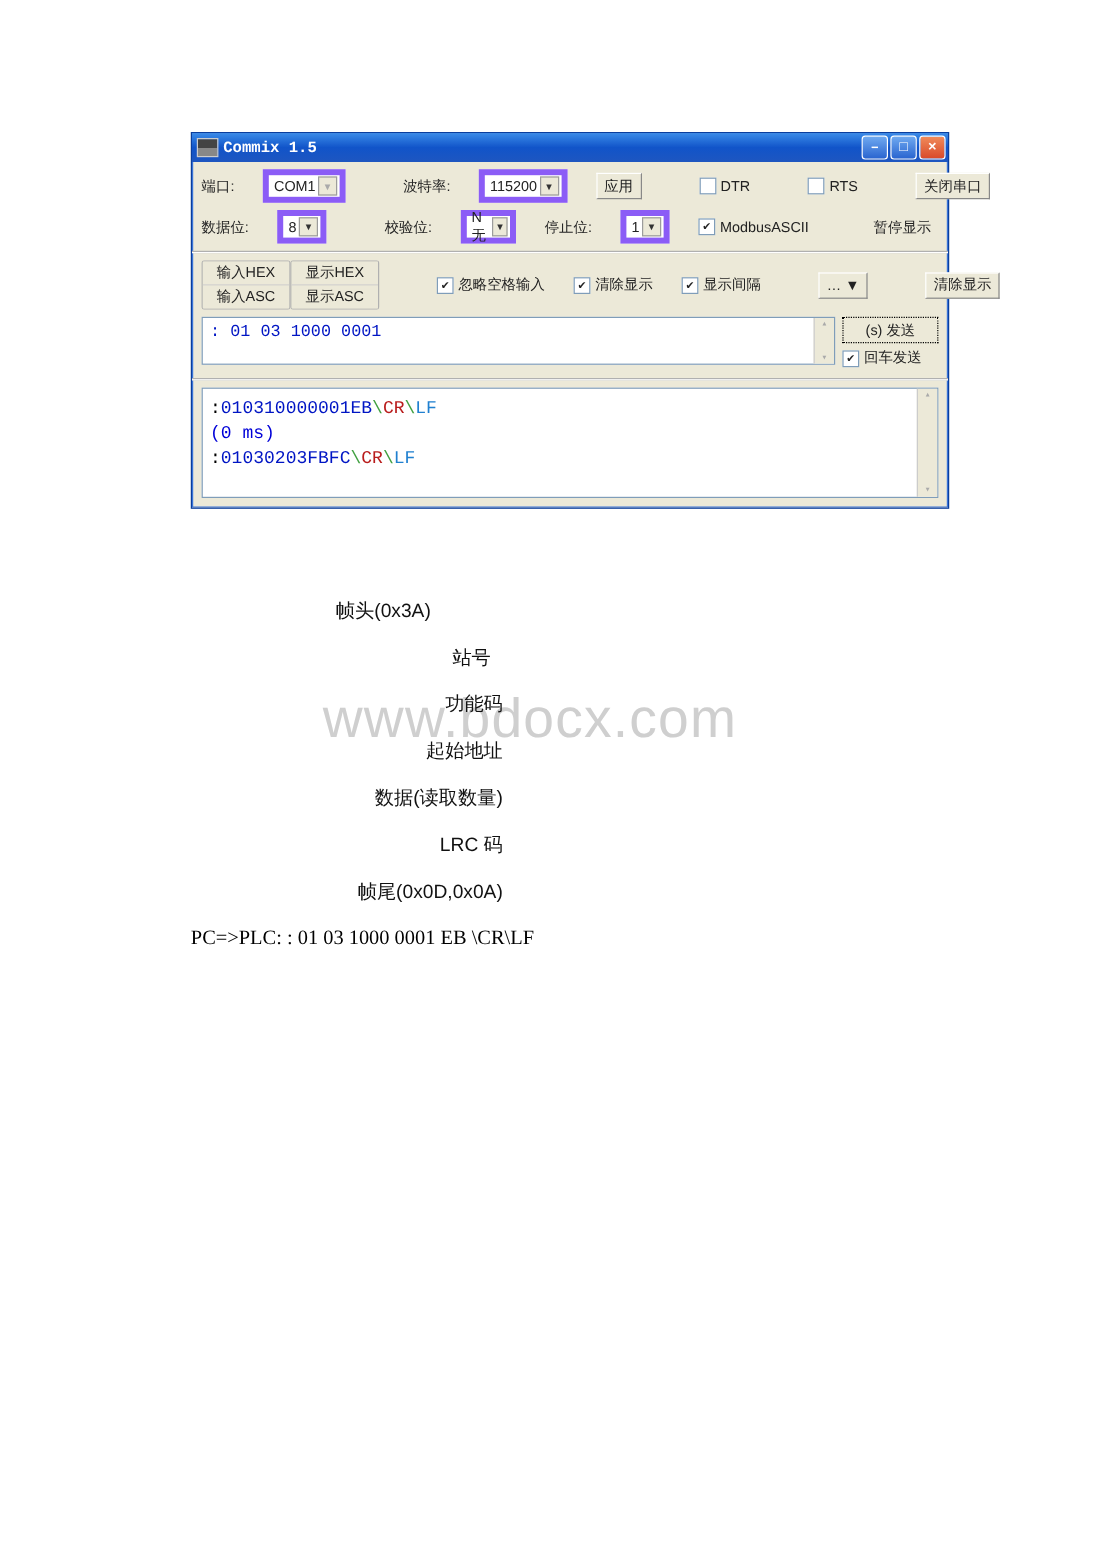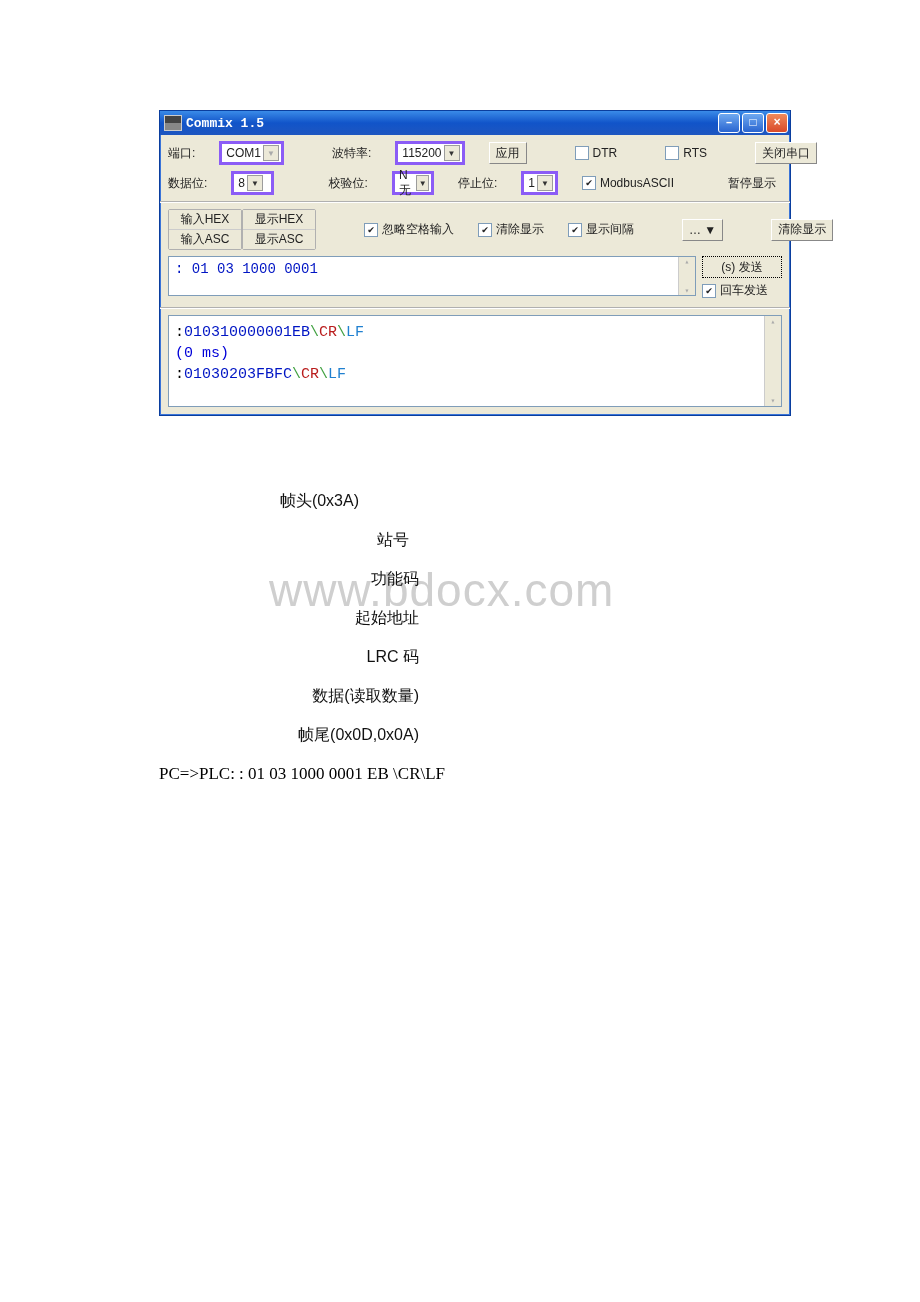--- a/index.html
+++ b/index.html
@@ -68,21 +68,21 @@
     align-items: center;
     gap: 24px;
     margin-bottom: 6px;
     flex-wrap: nowrap;
   }
   .lbl { white-space: nowrap; }
   .combo {
     display: flex;
     align-items: center;
     background: #fff;
-    border: 3px solid #8b5cf6;
+    border: 5px solid #8b5cf6;
     height: 18px;
     padding: 0 2px 0 4px;
     font-family: Arial, sans-serif;
   }
   .combo .arrow {
     width: 14px;
     height: 14px;
     margin-left: 2px;
     background: #ece9d8;
     border: 1px solid #9c9c9c;
@@ -400,25 +400,25 @@
 
     <div class="watermark">www.bdocx.com</div>
 
     <div class="annot-row">
         <div class="annot-label" style="width:260px">功能码</div>
       </div>
     <div class="annot-row">
         <div class="annot-label" style="width:260px">起始地址</div>
       </div>
     <div class="annot-row">
+        <div class="annot-label" style="width:260px">数据(读取数量)</div>
+      </div>
+    <div class="annot-row">
         <div class="annot-label" style="width:260px">LRC 码</div>
       </div>
     <div class="annot-row">
-        <div class="annot-label" style="width:260px">数据(读取数量)</div>
-      </div>
-    <div class="annot-row">
         <div class="annot-label" style="width:260px">帧尾(0x0D,0x0A)</div>
       </div>
   </div>
 
   <div class="transmit-line">PC=&gt;PLC:   : 01 03 1000 0001 EB \CR\LF</div>
 
 </div>
 
 </body></html>

